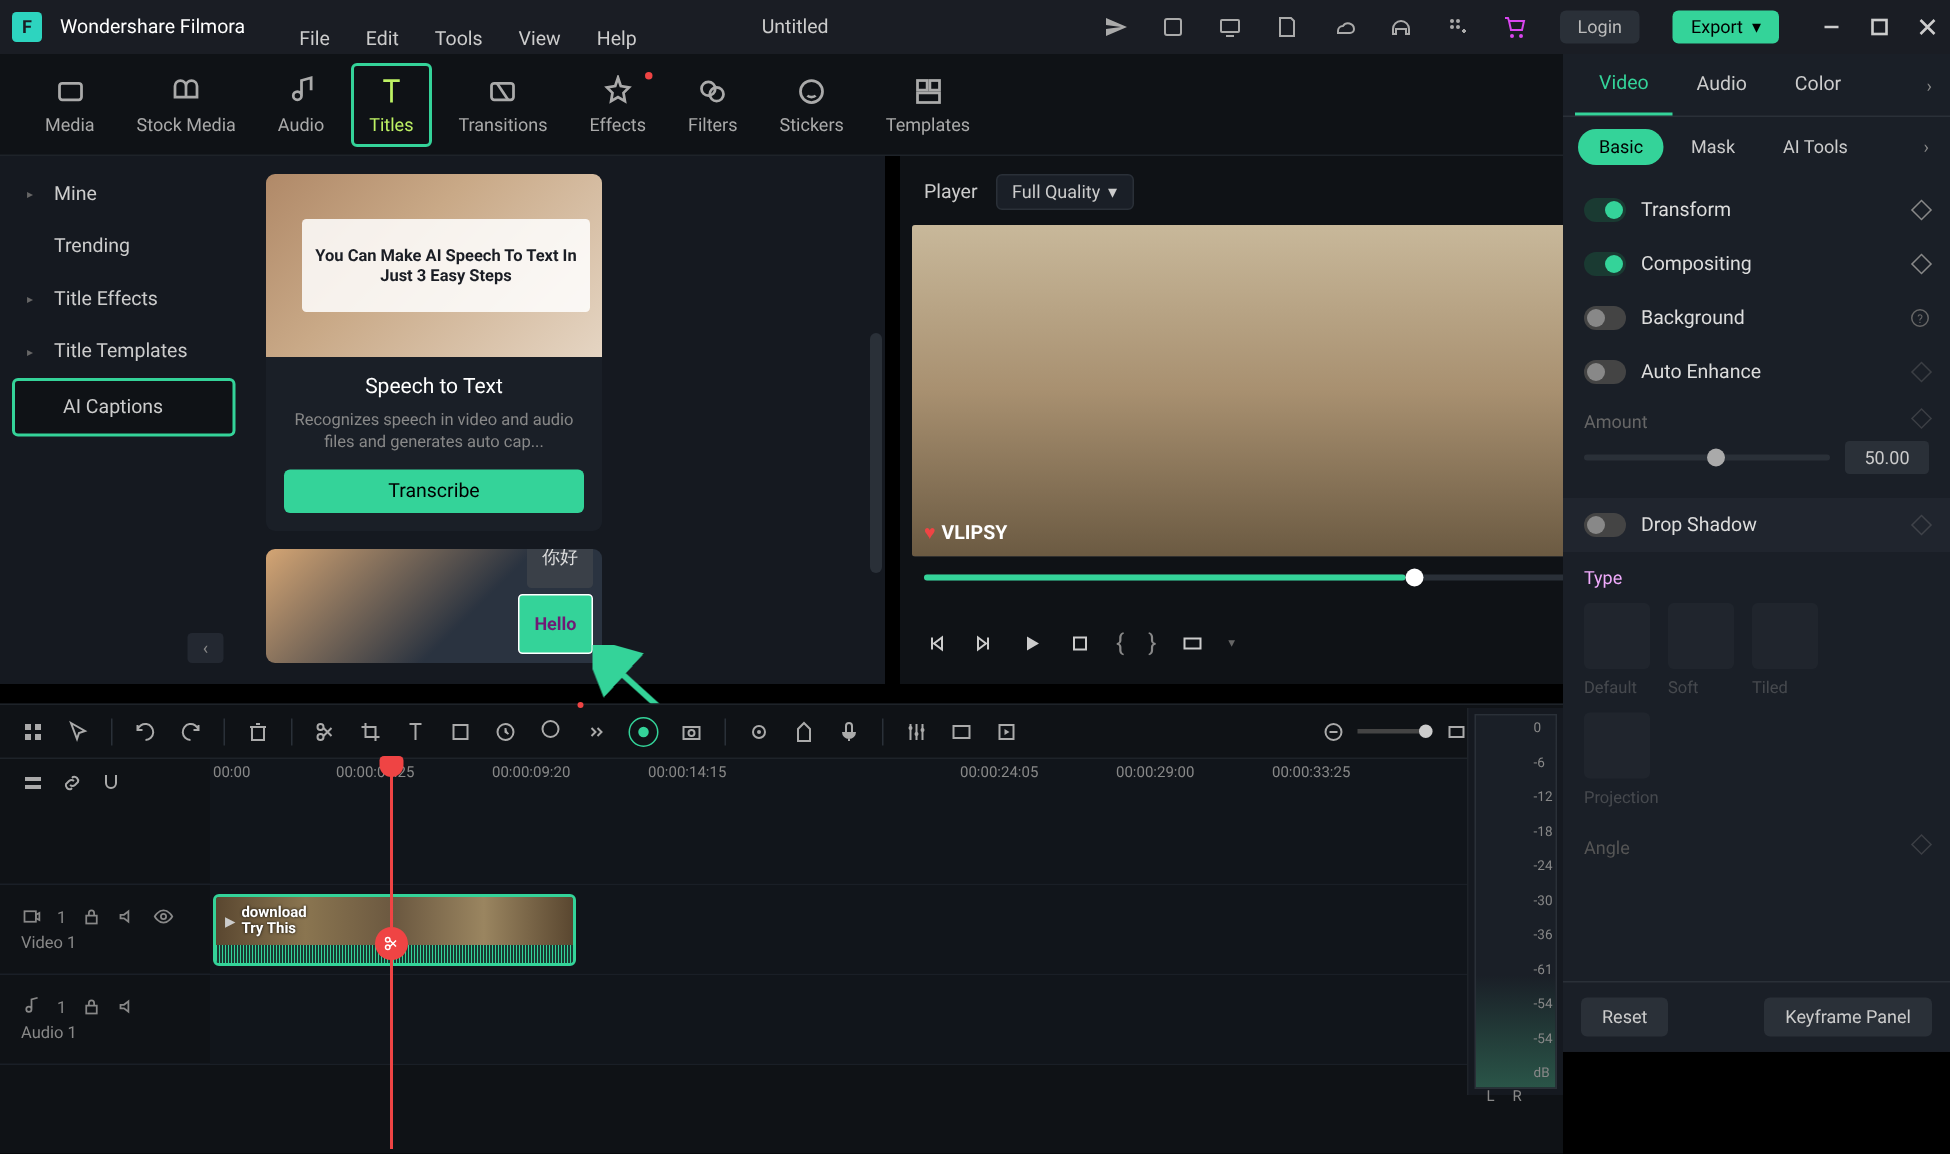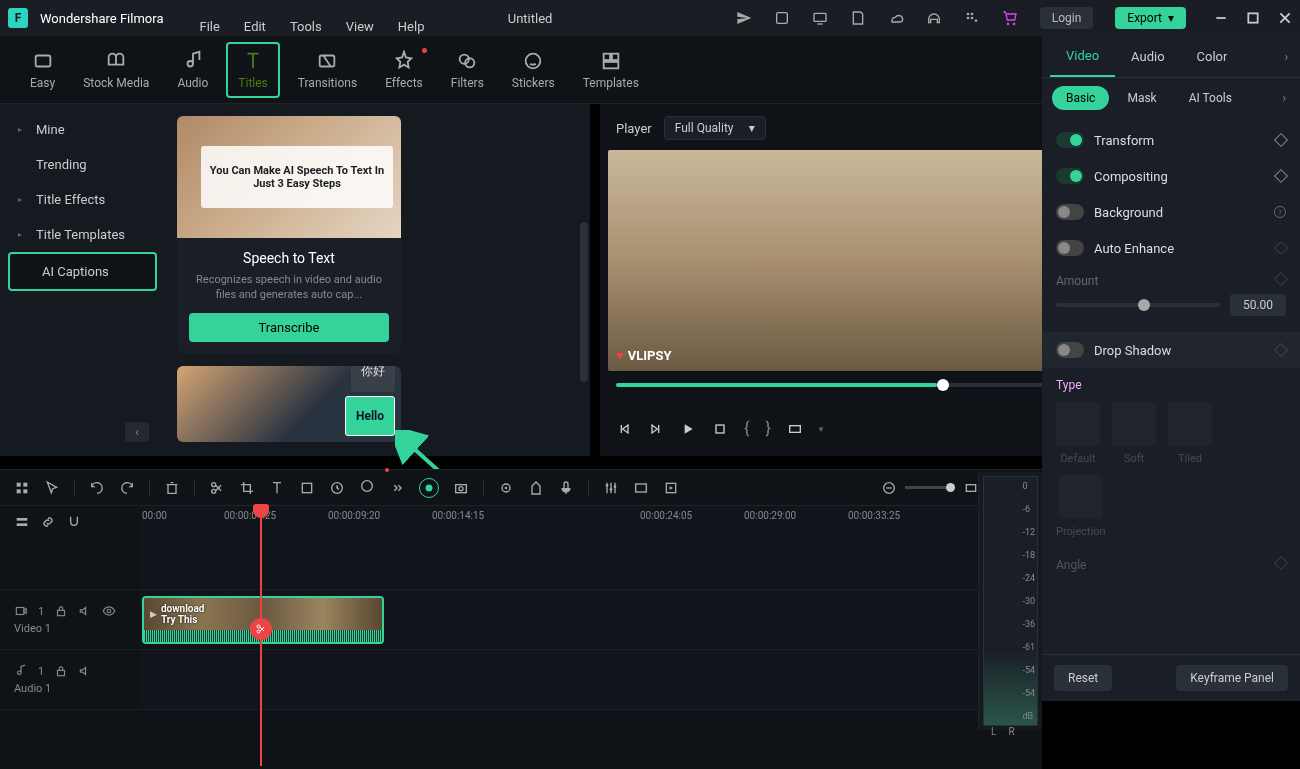--- a/index.html
+++ b/index.html
@@ -12,21 +12,21 @@
 .title-center { flex: 1; text-align: center; color: #ccc; font-size: 13px; margin-left:-100px;}
 .title-icons { display: flex; gap: 22px; align-items: center; }
 .tb-icon { width: 16px; height: 16px; fill: #aaa; cursor: pointer; }
 .cart-icon { fill: #d946ef; }
 .login-btn { background: #2a3038; color: #bbb; padding: 4px 12px; border-radius: 4px; font-size: 12px; border:none; cursor:pointer;}
 .export-btn { background: #34d399; color: #000; padding: 4px 12px; border-radius: 4px; font-size: 12px; border:none; display:flex; align-items:center; gap:6px; cursor:pointer;}
 .win-controls { display: flex; gap: 18px; margin-left: 16px; }
 .win-ctrl { width: 14px; height: 14px; fill: #ccc; cursor:pointer;}
 .tabs-row { height: 68px; background: #0f1216; display: flex; align-items: center; padding: 0 20px; gap: 8px; border-bottom: 1px solid #1e2329;}
 .tab { display: flex; flex-direction: column; align-items: center; gap: 4px; padding: 6px 10px; cursor: pointer; color: #aaa; position:relative;}
-.tab.active { border: 2px solid #34d399; border-radius: 4px; color: #4d7c0f; }
+.tab.active { border: 2px solid #34d399; border-radius: 4px; color: #bef264; }
 .tab svg { width: 22px; height: 22px; fill: currentColor; }
 .tab-label { font-size: 12px; }
 .red-dot { position:absolute; top:4px; right:6px; width:5px; height:5px; background:#ef4444; border-radius:50%;}
 .left-pane { width: 590px; background: #151920; display: flex; }
 .sidebar { width: 165px; padding: 8px 4px; display:flex; flex-direction:column;}
 .sidebar-item { padding: 10px 12px 10px 32px; color: #ccc; font-size: 13px; cursor: pointer; position:relative;}
 .sidebar-item::before { content:'▸'; position:absolute; left:14px; color:#666; font-size:8px; top:13px;}
 .sidebar-item.no-arrow::before { content:''; }
 .sidebar-item.active { background: #0f1216; border: 2px solid #34d399; border-radius: 4px; margin: 0 4px;}
 .sidebar-item.active::before { content:''; }
@@ -35,27 +35,27 @@
 .content-list { flex: 1; padding: 12px; overflow-y: auto; }
 .card { background: #1a1f27; border-radius: 6px; overflow: hidden; margin-bottom: 12px; width: 224px; }
 .card-img { height: 122px; background: linear-gradient(135deg, #b08968 0%, #c9a987 40%, #e5d5c3 100%); display:flex; align-items:center; justify-content:center; color:#1a1d24; font-size:11px; font-weight:bold; text-align:center; padding:8px; position:relative;}
 .card-img-text { background:rgba(255,255,255,0.85); padding:18px 8px; border-radius:3px;margin-left:16px; }
 .card-body { padding: 12px; text-align: center; }
 .card-title { color: #fff; font-size: 14px; margin-bottom: 6px; }
 .card-desc { color: #888; font-size: 11px; line-height: 1.4; margin-bottom: 10px; }
 .card-btn { background: #34d399; color: #000; border:none; width: 100%; padding: 7px; border-radius: 4px; font-size: 13px; cursor:pointer;}
 .card-img2 { height: 76px; background: linear-gradient(135deg, #d4a574 0%, #2a3340 60%); display:flex; align-items:flex-end; justify-content:flex-end; padding:6px; gap:4px; flex-direction:column;}
 .lang-tag { background:#3a4048; color:#ddd; padding:12px 10px; border-radius:3px; font-size:12px;}
-.lang-tag.hello { background:#34d399; color:#0f172a; font-weight:bold; border:1px solid #fff;}
+.lang-tag.hello { background:#34d399; color:#701a75; font-weight:bold; border:1px solid #fff;}
 .arrow-annotation { position: absolute; left: 395px; top: 326px; pointer-events: none; }
 .arrow-annotation svg { width: 140px; height: 120px; }
 .player-pane { flex: 1; background: #0f1216; padding: 8px; display: flex; flex-direction: column; margin-left:10px;}
 .player-header { display: flex; align-items: center; gap: 12px; padding: 4px 8px 10px; }
 .player-label { color: #ccc; font-size: 13px; }
-.quality-select { background: #1a1f27; border: 1px solid #2a3038; color: #ccc; padding: 4px 10px; border-radius: 4px; font-size: 12px; width:102px; display:flex; justify-content:space-between; align-items:center; cursor:pointer;}
+.quality-select { background: #1a1f27; border: 1px solid #2a3038; color: #ccc; padding: 4px 10px; border-radius: 4px; font-size: 12px; width:92px; display:flex; justify-content:space-between; align-items:center; cursor:pointer;}
 .player-header-right { margin-left:auto; display:flex; gap:10px;}
 .ph-icon { width:16px; height:16px; fill:#888; cursor:pointer;}
 .video-area { flex: 1; background: #2a3038; border-radius: 2px; position: relative; overflow:hidden;}
 .video-frame { width:100%; height:100%; background: linear-gradient(180deg, #c8b89a 0%, #a89070 50%, #6b5a42 100%); position:relative;}
 .vlipsy-badge { position:absolute; bottom:8px; left:8px; color:#fff; font-size:13px; font-weight:bold; display:flex; align-items:center; gap:4px;}
 .vlipsy-badge::before { content:'♥'; color:#ef4444;}
 .player-scrub { height: 4px; background: #2a3038; border-radius: 2px; margin: 12px 8px 8px; position: relative; }
 .player-scrub-fill { height: 100%; width: 48%; background: #34d399; border-radius: 2px; }
 .player-scrub-thumb { position:absolute; left:48%; top:-4px; width:12px; height:12px; background:#fff; border-radius:50%;}
 .player-time { display: flex; justify-content: flex-end; gap: 10px; padding: 0 8px; color: #ccc; font-size: 12px; }
@@ -82,21 +82,21 @@
 .info-icon { width:12px; height:12px; border:1px solid #666; border-radius:50%; color:#666; font-size:8px; display:flex; align-items:center; justify-content:center;}
 .amount-row { padding: 8px 14px; }
 .amount-label { color:#666; font-size:12px; margin-bottom:6px; display:flex; justify-content:space-between;}
 .slider-row { display:flex; align-items:center; gap:10px;}
 .slider { flex:1; height:4px; background:#2a3038; border-radius:2px; position:relative;}
 .slider-thumb { position:absolute; left:50%; top:-4px; width:12px; height:12px; background:#aaa; border-radius:50%;}
 .slider-val { background:#2a3038; padding:4px 10px; border-radius:3px; font-size:12px; color:#ccc; width:56px; text-align:center;}
 .type-section { padding:10px 14px;}
 .type-label { color:#f0abfc; font-size:12px; margin-bottom:10px;}
 .type-grid { display:flex; gap:12px;}
-.type-item { display:flex; flex-direction:column; align-items:center; gap:6px; opacity:0.4;}
+.type-item { display:flex; flex-direction:column; align-items:flex-start; gap:6px; opacity:0.4;}
 .type-box { width:44px; height:44px; background:#2a3038; border-radius:4px;}
 .type-name { font-size:11px; color:#888;}
 .angle-row { padding:10px 14px; color:#555; font-size:12px; display:flex; justify-content:space-between;}
 .props-footer { display: flex; justify-content: space-between; padding: 10px 12px; border-top: 1px solid #2a3038; }
 .footer-btn { background: #2a3038; color: #ccc; border:none; padding: 6px 14px; border-radius: 4px; font-size: 12px; cursor:pointer;}
 .chev-right { margin-left:auto; color:#888; cursor:pointer; padding:4px;}
 .timeline-wrap { position:absolute; left:0; bottom:0; width:1042px; height:300px; background:#0f1216; border-top:1px solid #1e2329;}
 .tl-toolbar { height:36px; display:flex; align-items:center; gap:14px; padding:0 14px; border-bottom:1px solid #1e2329;}
 .tl-icon { width:16px; height:16px; fill:#aaa; cursor:pointer;}
 .tl-icon.green { fill:#34d399; border:1px solid #34d399; border-radius:50%; padding:2px; width:20px; height:20px;}
@@ -195,21 +195,21 @@
         <path d="M2 2l8 8M10 2l-8 8" stroke="#ccc" stroke-width="1.5"></path>
       </svg>
   </div>
 </div>
 
 <div class="tabs-row">
   <div class="tab">
       <svg viewBox="0 0 24 24">
         <rect x="4" y="6" width="16" height="12" rx="2" fill="none" stroke="currentColor" stroke-width="2"></rect>
       </svg>
-      <span class="tab-label">Easy</span>
+      <span class="tab-label">Media</span>
     </div>
   <div class="tab">
       <svg viewBox="0 0 24 24">
         <path d="M4 8a4 4 0 018 0v8H4zM12 8a4 4 0 018 0v8h-8z" fill="none" stroke="currentColor" stroke-width="2"></path>
       </svg>
       <span class="tab-label">Stock Media</span>
     </div>
   <div class="tab">
       <svg viewBox="0 0 24 24">
         <path d="M9 18a3 3 0 100-6 3 3 0 000 6zM12 15V4l7-2v9" fill="none" stroke="currentColor" stroke-width="2"></path>

